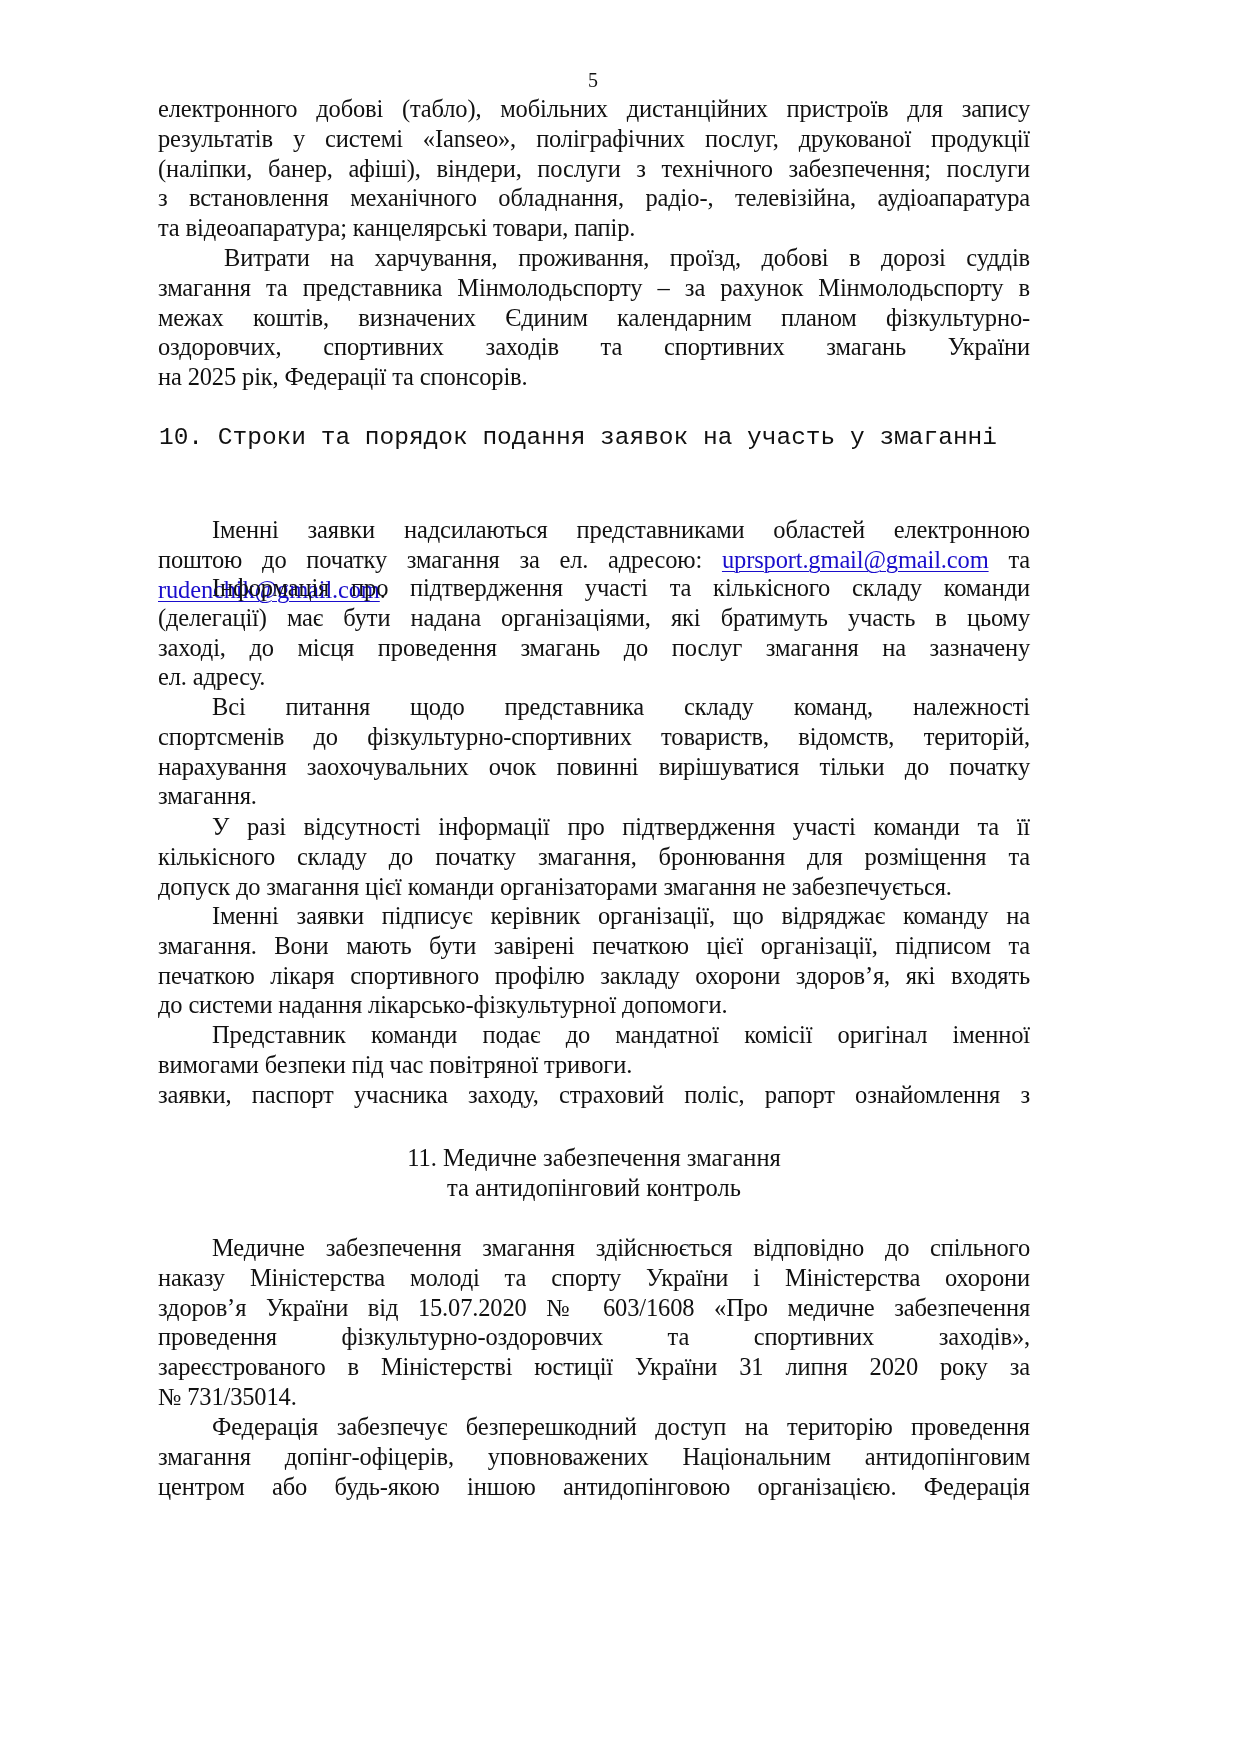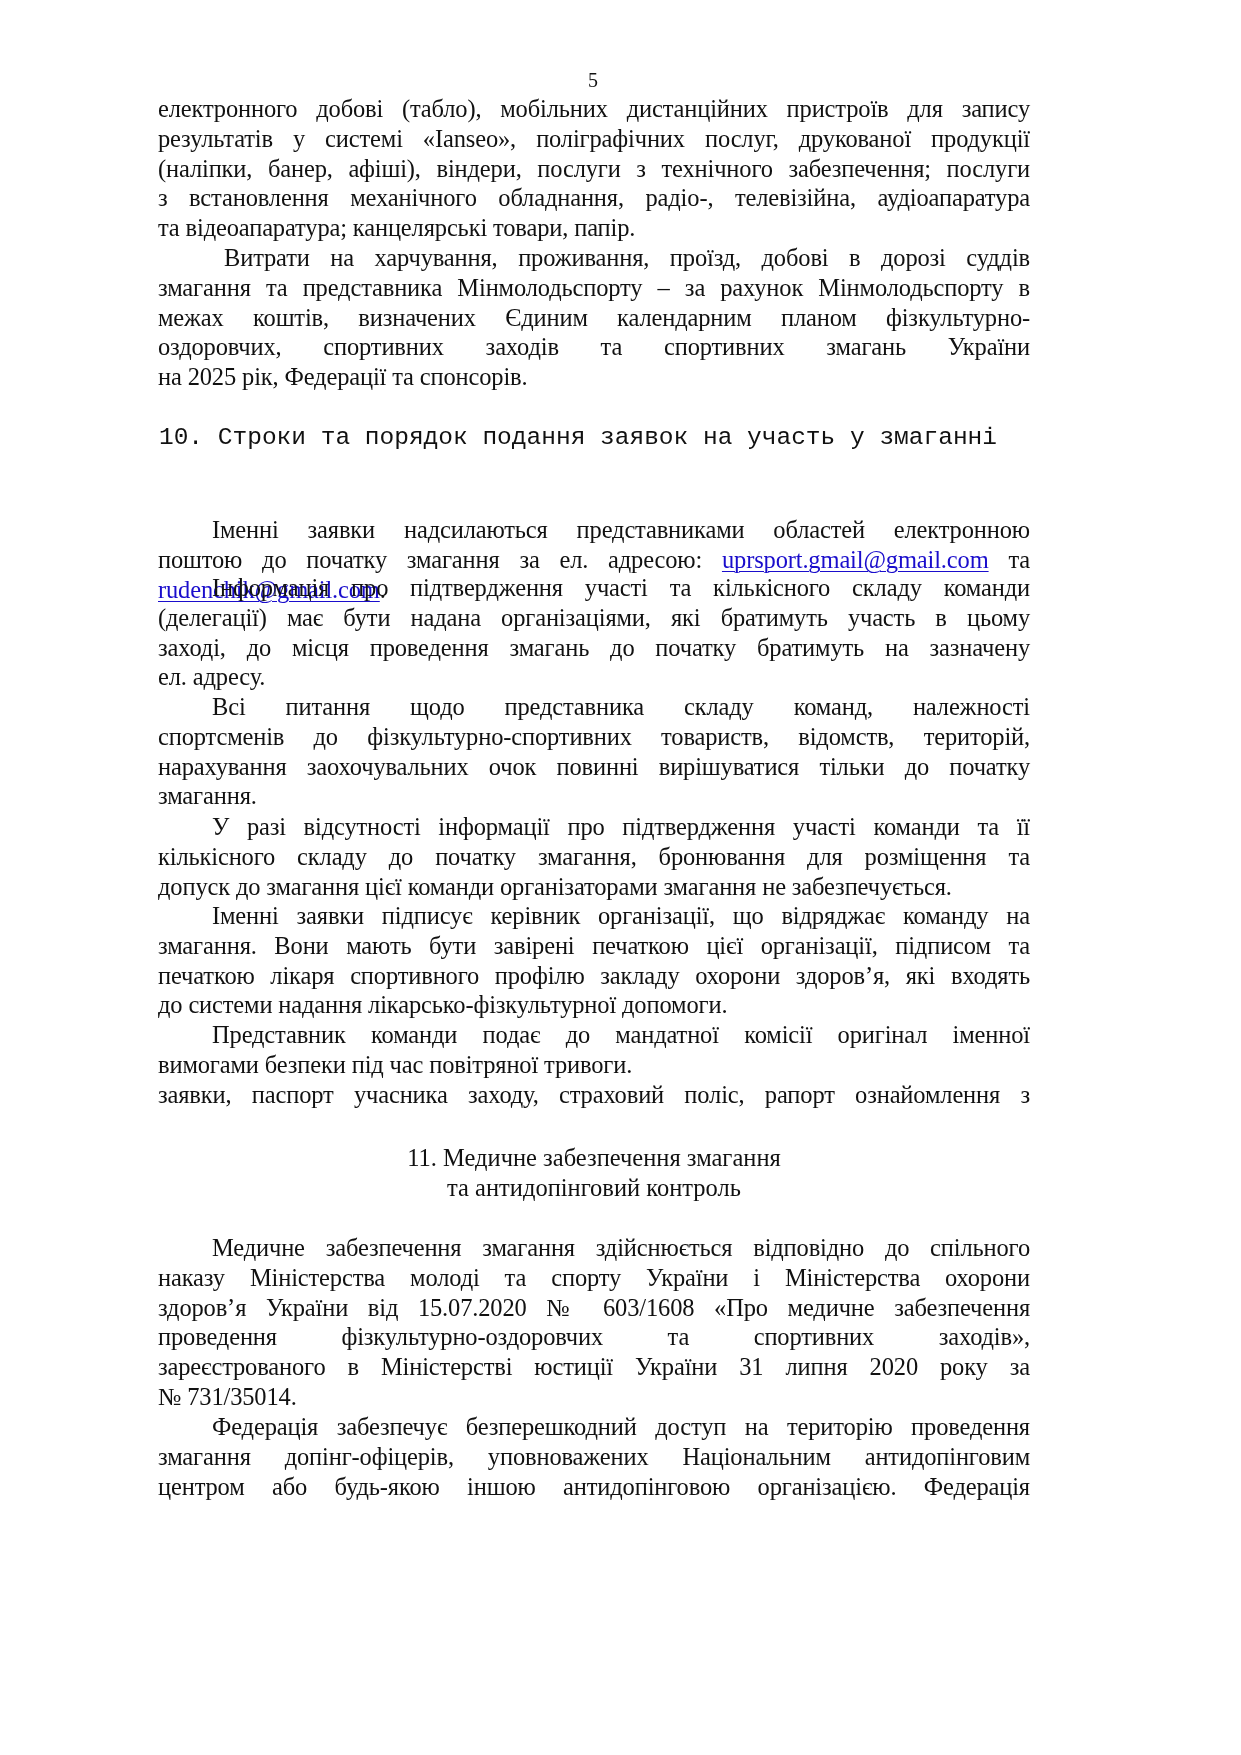--- a/index.html
+++ b/index.html
@@ -98,21 +98,21 @@
 
   <div class="column" style="top:481px;margin-top:34px;">
     <span class="line indent">Іменні заявки надсилаються представниками областей електронною</span>
     <span class="line"><span>поштою до початку змагання за ел. адресою:</span> <a class="link">uprsport.gmail@gmail.com</a> <span>та</span></span>
     <span class="line last"><a class="link">rudenchik@gmail.com</a><span>.</span></span>
   </div>
 
   <div class="column" style="top:573px;">
     <span class="line indent">Інформація про підтвердження участі та кількісного складу команди</span>
     <span class="line">(делегації) має бути надана організаціями, які братимуть участь в цьому</span>
-    <span class="line">заході, до місця проведення змагань до початку братимуть на зазначену</span>
+    <span class="line">заході, до місця проведення змагань до послуг змагання на зазначену</span>
     <span class="line last">ел. адресу.</span>
   </div>
 
   <div class="column" style="top:692px;">
     <span class="line indent">Всі питання щодо представника складу команд, належності</span>
     <span class="line">спортсменів до фізкультурно-спортивних товариств, відомств, територій,</span>
     <span class="line">нарахування заохочувальних очок повинні вирішуватися тільки до початку</span>
     <span class="line last">змагання.</span>
   </div>
 

